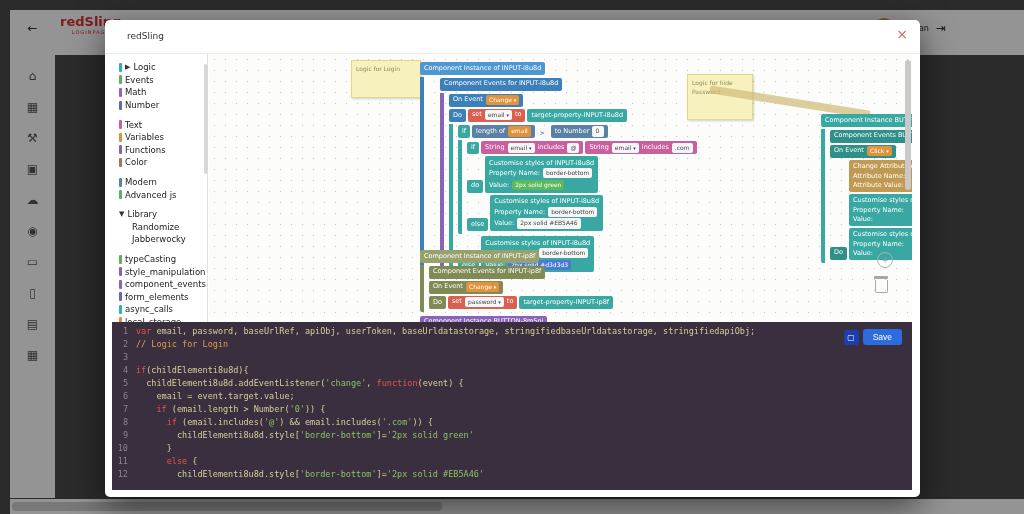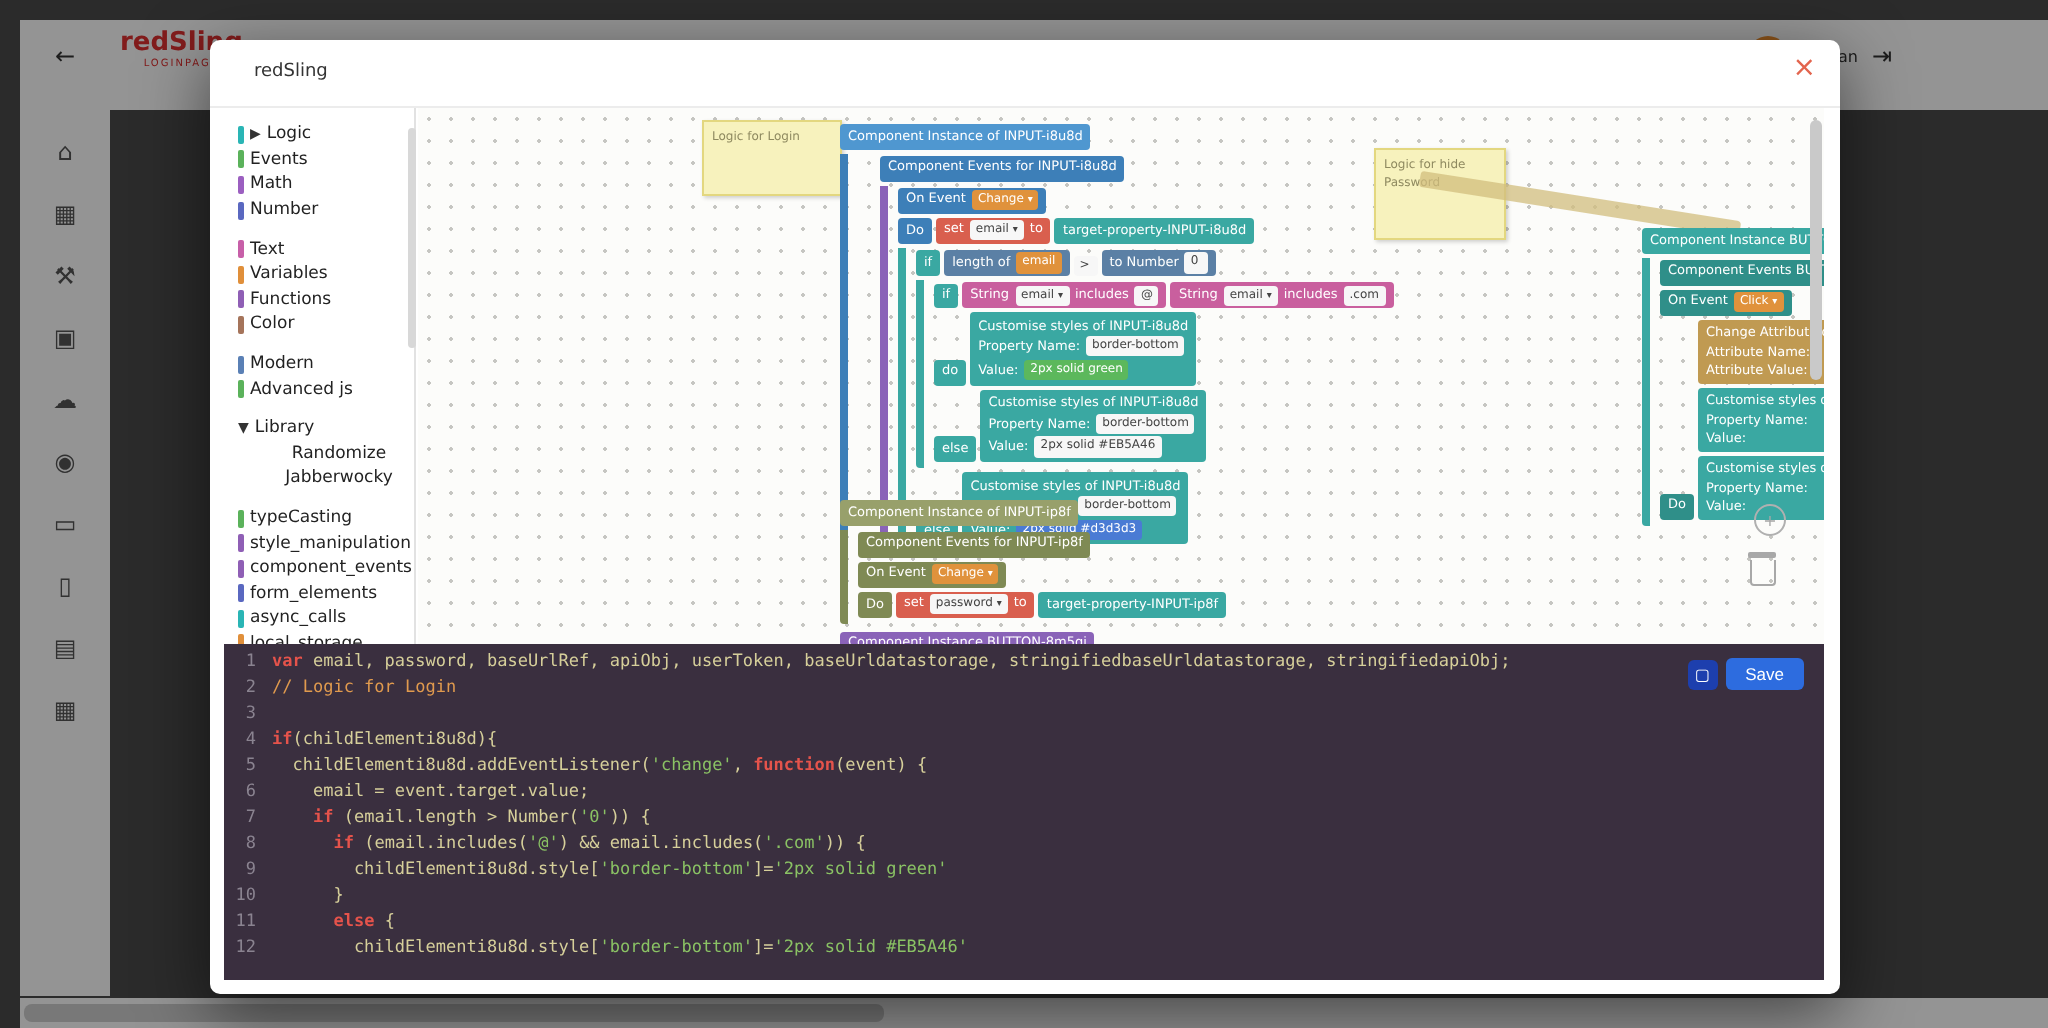--- a/index.html
+++ b/index.html
@@ -35,21 +35,21 @@
          box-shadow:0 10px 34px rgba(0,0,0,.55);z-index:3;}
   .modal-head{position:absolute;left:0;top:0;right:0;height:33px;border-bottom:1px solid #ececec;}
   .modal-title{position:absolute;left:22px;top:11px;font-size:9px;color:#333;}
   .modal-close{position:absolute;right:12px;top:7px;font-size:14px;color:#e3654e;cursor:pointer;line-height:1;}
 
   
   .toolbox{position:absolute;left:7px;top:34px;width:96px;height:268px;border-right:1px solid #e2e2e2;
            overflow:hidden;padding:7px 0 0 7px;box-sizing:border-box;}
   .tb-item{display:flex;align-items:center;gap:3px;height:12.6px;font-size:8.5px;color:#222;cursor:pointer;white-space:nowrap;}
   .tb-item.gap{margin-top:7px;}
-  .tb-item.ind{padding-left:13px;justify-content:center;}
+  .tb-item.ind{padding-left:13px;}
   .tb-chip{width:3px;height:9px;border-radius:1px;flex:none;}
   .tb-arrow{font-size:7px;color:#333;}
   .tbscroll{position:absolute;left:99px;top:44px;width:4px;height:110px;background:#d8d8d8;border-radius:2px;}
 
   
   .canvas{position:absolute;left:104px;top:34px;right:8px;height:268px;overflow:hidden;
           background-color:#fcfcfa;
           background-image:radial-gradient(circle,#c6c6c2 0.8px,transparent 0.9px);
           background-size:11px 11px;}
   .note{position:absolute;background:var(--note);border:1px solid #e3d77f;box-shadow:1px 1px 2px rgba(0,0,0,.18);
@@ -85,21 +85,21 @@
   .trash .lid{width:14px;height:2.5px;background:#a8a8a8;border-radius:1px;margin:0 auto;}
   .trash .bin{width:11px;height:12px;border:1.5px solid #a8a8a8;border-top:none;border-radius:0 0 2px 2px;margin:1px auto 0;}
   .vscroll{position:absolute;right:1px;top:6px;width:6px;height:130px;background:#c9c9c9;border-radius:3px;}
 
   
   .codepanel{position:absolute;left:7px;right:8px;top:302px;height:168px;background:var(--code-bg);
              overflow:hidden;padding-top:3px;box-sizing:border-box;}
   .codeline{display:flex;font-family:"DejaVu Sans Mono",monospace;font-size:8.5px;line-height:13px;
             color:var(--code-fg);white-space:pre;}
   .lno{width:16px;text-align:right;margin-right:8px;color:#8a8390;flex:none;}
-  .c-kw{color:var(--kw);font-weight:bold;} .c-str{color:var(--str);} .c-com{color:var(--com);}
+  .c-kw{color:var(--kw);} .c-str{color:var(--str);} .c-com{color:var(--com);}
   .save-wrap{position:absolute;top:7px;right:10px;display:flex;gap:4px;align-items:center;}
   .save-mini{width:15px;height:15px;background:#1d3fae;border-radius:3px;color:#fff;font-size:8px;
              display:flex;align-items:center;justify-content:center;cursor:pointer;}
   .save-btn{height:16px;padding:0 10px;background:var(--accent);color:#fff;font-size:8.5px;border-radius:3px;
             display:flex;align-items:center;cursor:pointer;border:none;}
 </style>
 </head>
 <body>
 
 <div id="app">

